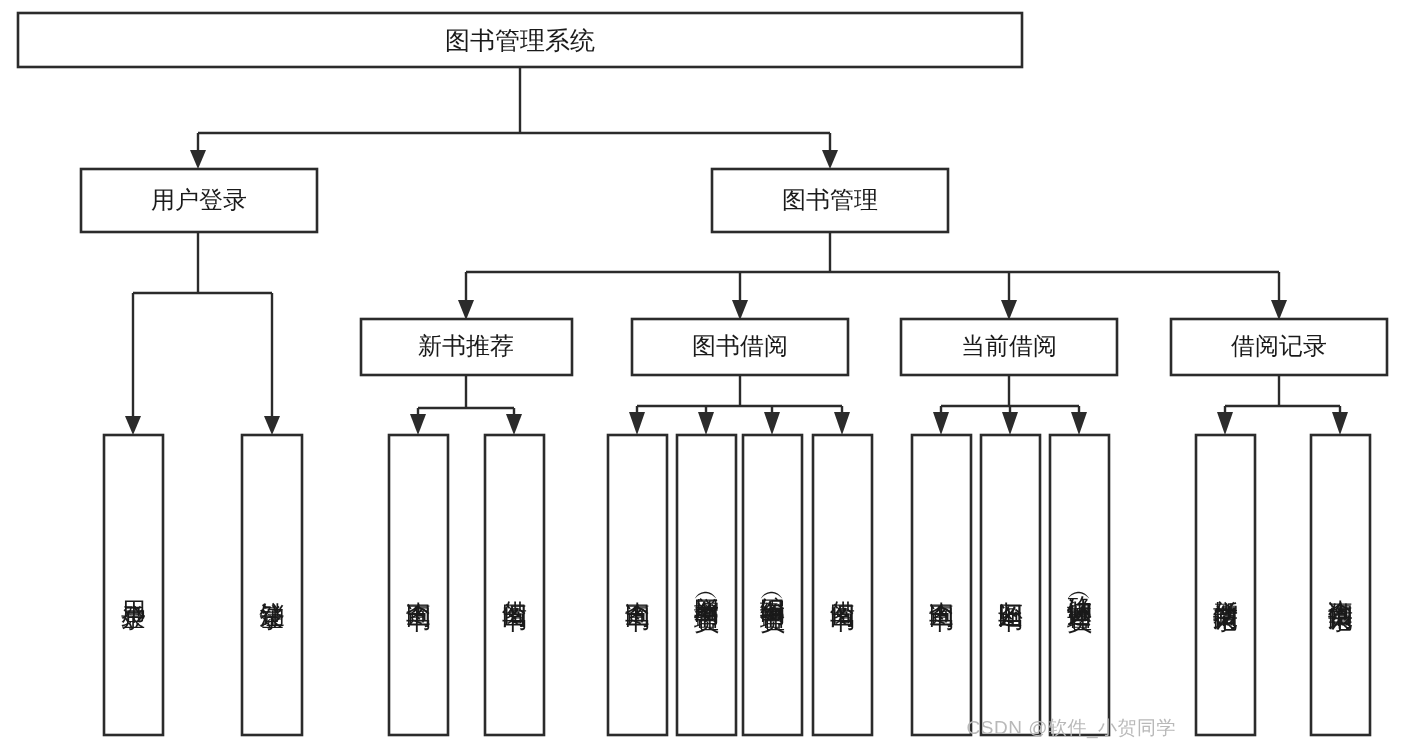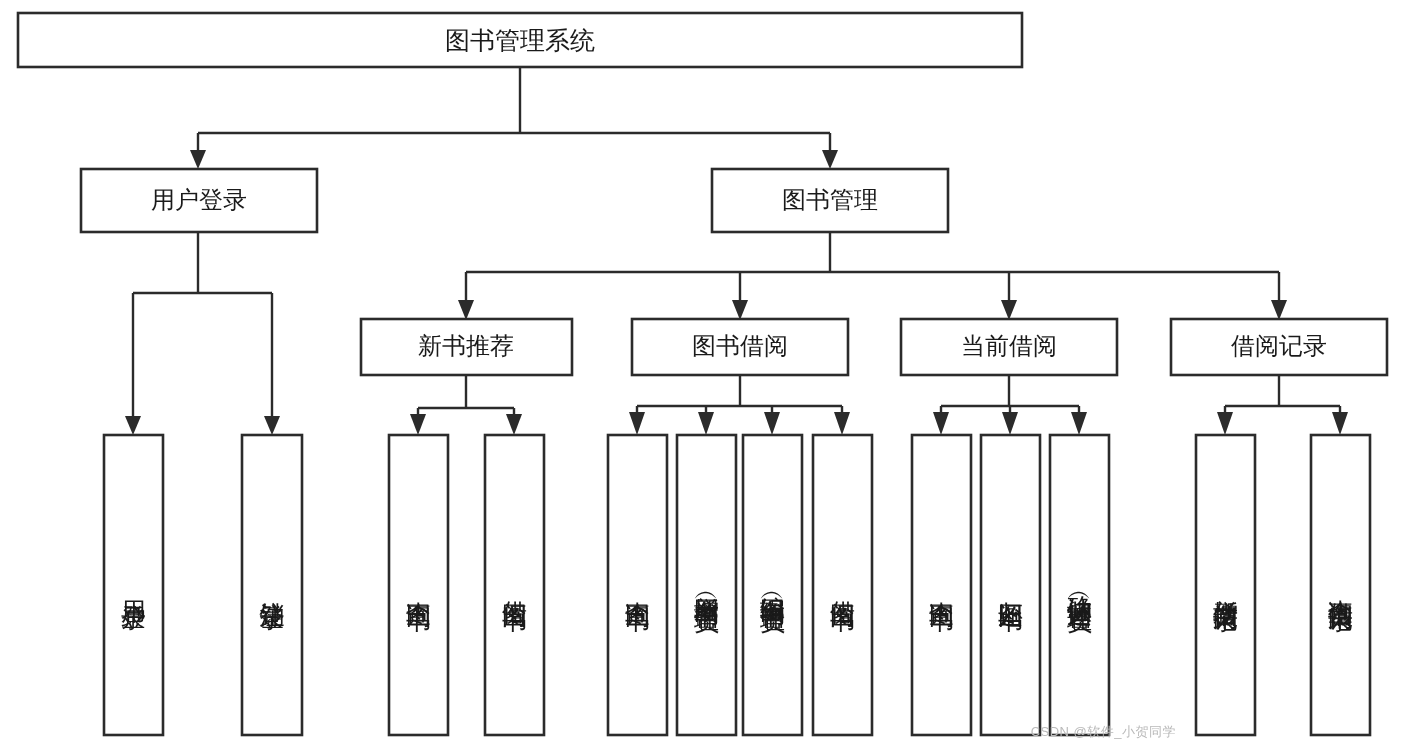--- a/index.html
+++ b/index.html
@@ -66,21 +66,21 @@
     line-height: 1.08;
     color: #1a1a1a;
     letter-spacing: 2px;
     white-space: nowrap;
   }
   .watermark {
     position: absolute;
     right: 12px;
     bottom: 6px;
     font-family: "Liberation Sans", "DejaVu Sans", sans-serif;
-    font-size: 13px;
+    font-size: 19px;
     color: #b9b9b9;
     letter-spacing: 0.5px;
     white-space: nowrap;
   }
 </style>
 </head>
 <body>
 
 <div id="diagram-root">
 

